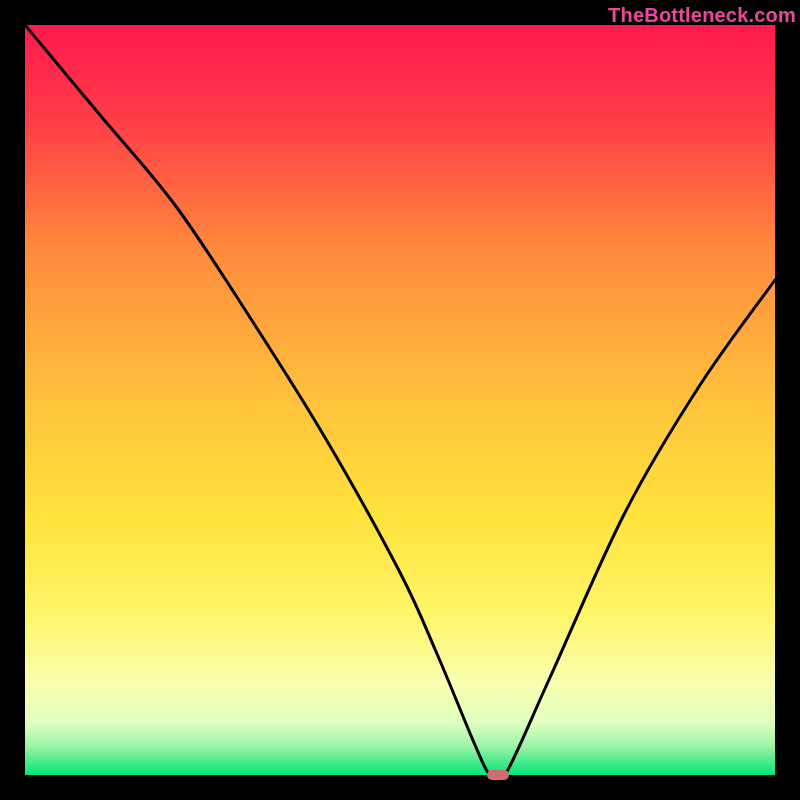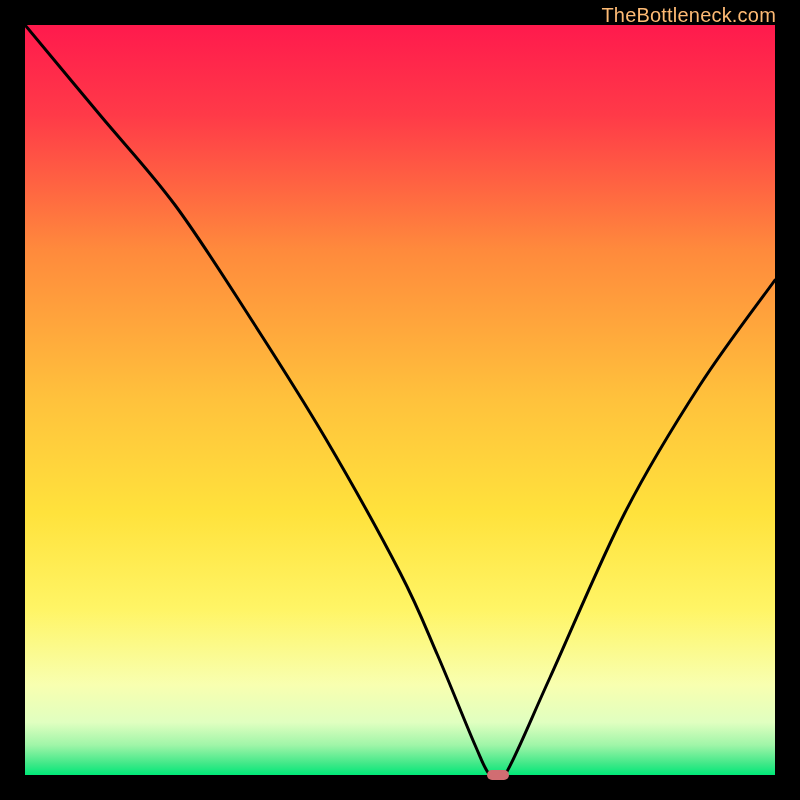--- a/index.html
+++ b/index.html
@@ -29,24 +29,24 @@
   .curve-overlay {
     position: absolute;
     top: 0;
     left: 0;
     width: 100%;
     height: 100%;
   }
   .watermark {
     position: absolute;
     top: 4px;
-    right: 24px;
-    color: #fdba74;
+    right: 4px;
+    color: #ec4899;
     font-size: 20px;
-    font-weight: 400;
+    font-weight: 700;
     letter-spacing: 0.2px;
   }
   .minimum-marker {
     position: absolute;
     width: 22px;
     height: 10px;
     background: #d16d72;
     border-radius: 5px;
     transform: translate(-50%, -50%);
   }

